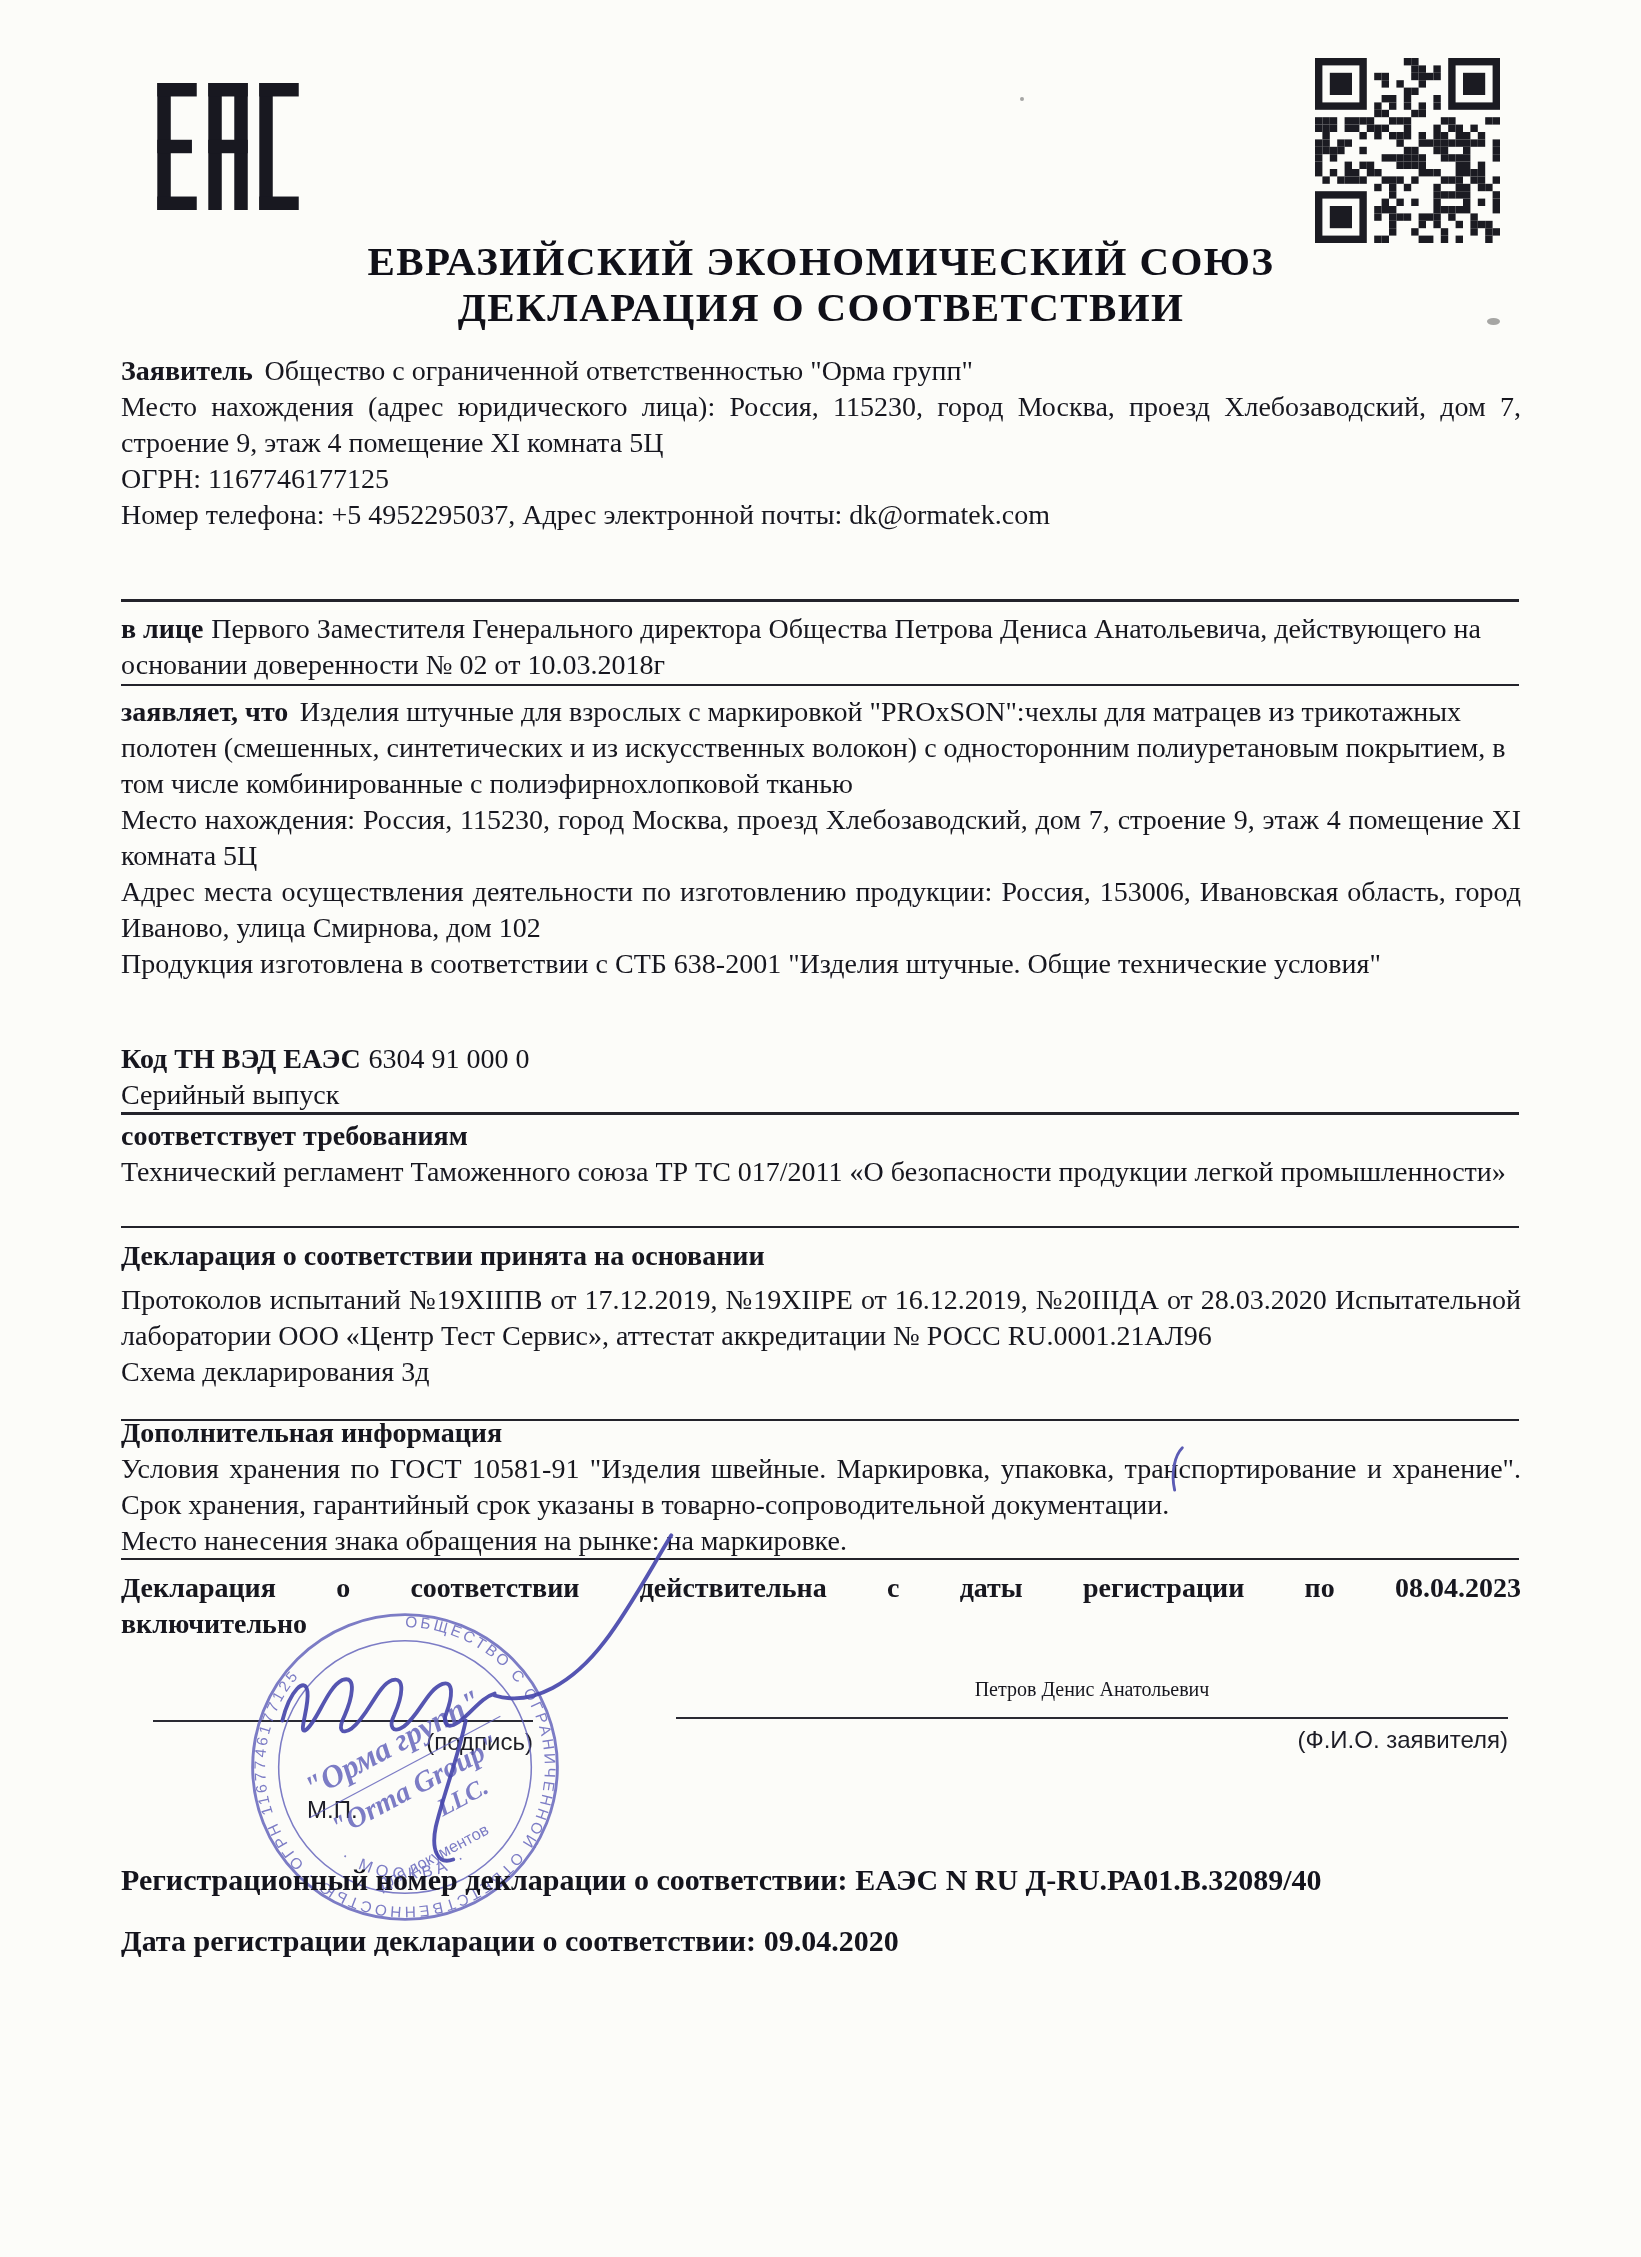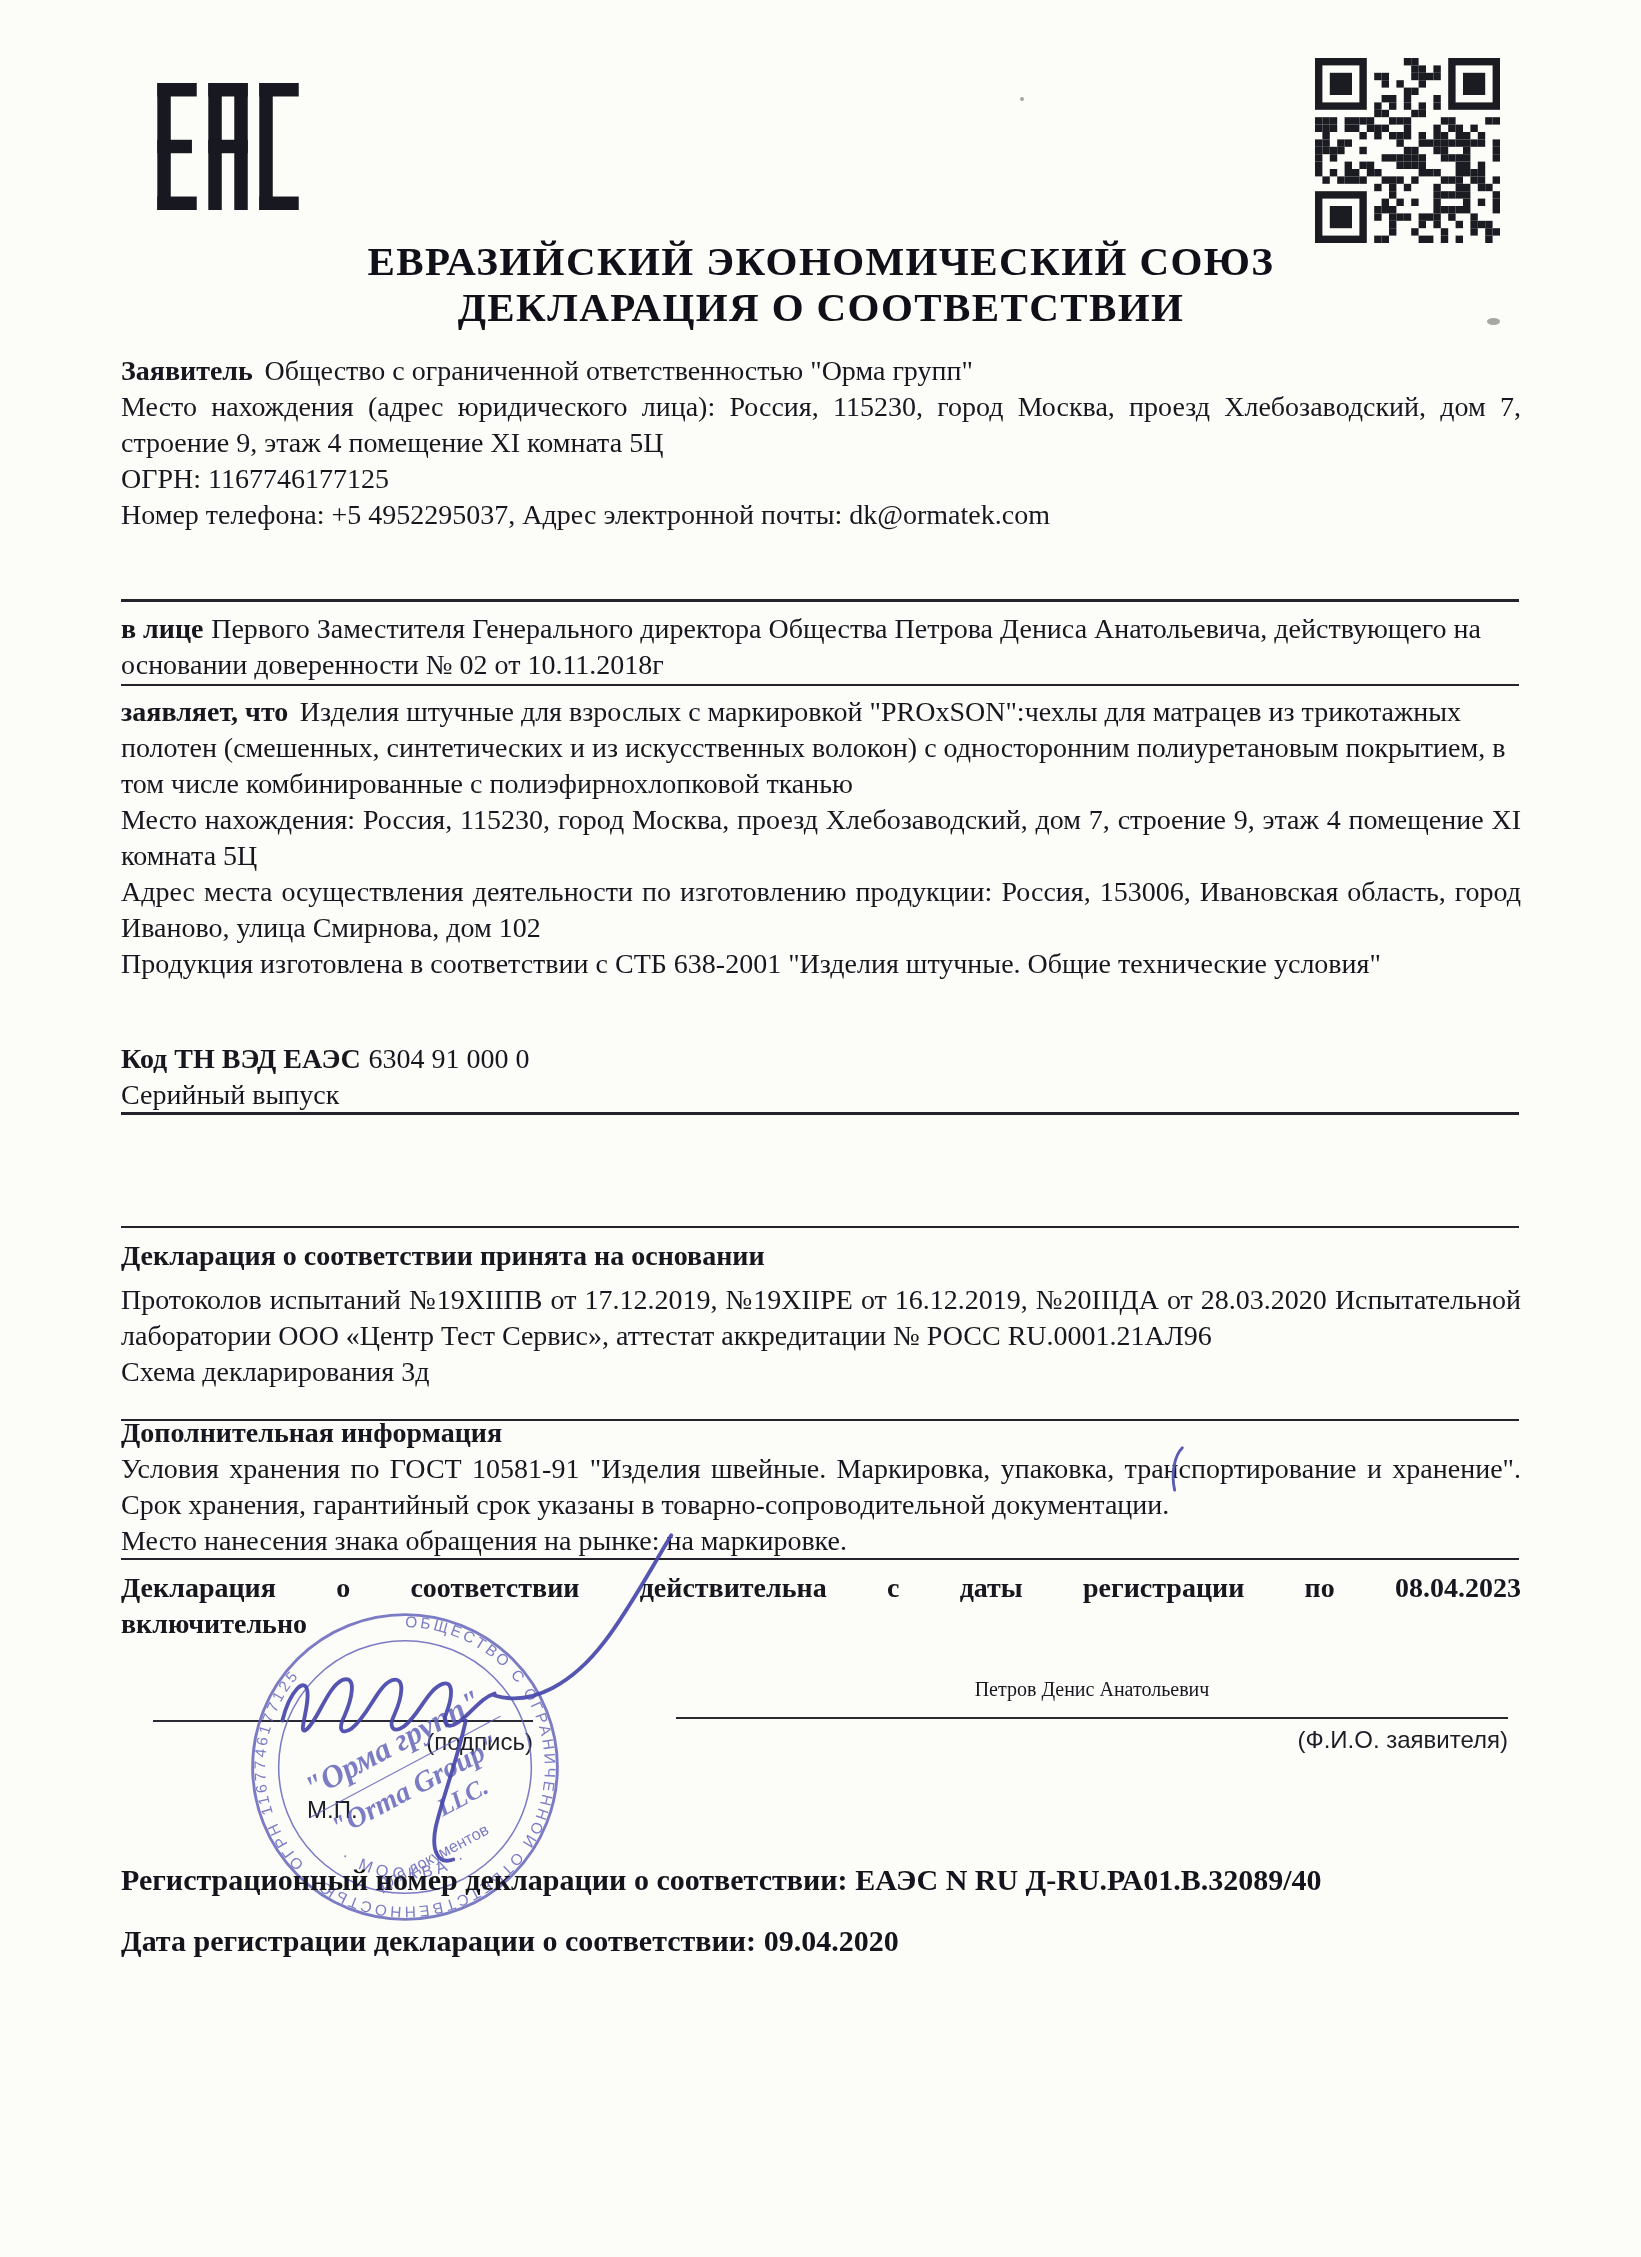--- a/index.html
+++ b/index.html
@@ -276,39 +276,43 @@
   <div class="col" style="top:353px;">
     <p><span class="b">Заявитель</span><span class="pad">Общество с ограниченной ответственностью "Орма групп"</span></p>
     <p class="jus">Место нахождения (адрес юридического лица): Россия, 115230, город Москва, проезд Хлебозаводский, дом 7, строение 9, этаж 4 помещение XI комната 5Ц</p>
     <p>ОГРН: 1167746177125</p>
     <p>Номер телефона: +5 4952295037, Адрес электронной почты: dk@ormatek.com</p>
   </div>
 
   <div class="rule" style="top:599px;height:2.9px;"></div>
 
   <div class="col" style="top:611px;">
-    <p><span class="b">в лице</span><span class="pad8">Первого Заместителя Генерального директора Общества Петрова Дениса Анатольевича, действующего на основании доверенности № 02 от 10.11.2018г</span></p>
+    <p><span class="b">в лице</span><span class="pad8">Первого Заместителя Генерального директора Общества Петрова Дениса Анатольевича, действующего на основании доверенности № 02 от 10.03.2018г</span></p>
   </div>
 
   <div class="rule" style="top:684px;height:1.9px;"></div>
 
   <div class="col" style="top:694px;">
     <p><span class="b">заявляет, что</span><span class="pad">Изделия штучные для взрослых с маркировкой "PROxSON":чехлы для матрацев из трикотажных полотен (смешенных, синтетических и из искусственных волокон) с односторонним полиуретановым покрытием, в том числе комбинированные с полиэфирнохлопковой тканью</span></p>
     <p class="jus">Место нахождения: Россия, 115230, город Москва, проезд Хлебозаводский, дом 7, строение 9, этаж 4 помещение XI комната 5Ц</p>
     <p class="jus">Адрес места осуществления деятельности по изготовлению продукции: Россия, 153006, Ивановская область, город Иваново, улица Смирнова, дом 102</p>
     <p class="jus">Продукция изготовлена в соответствии с СТБ 638-2001 "Изделия штучные. Общие технические условия"</p>
   </div>
 
   <div class="col" style="top:1041px;">
     <p><span class="b">Код ТН ВЭД ЕАЭС</span><span class="pad8">6304 91 000 0</span></p>
     <p>Серийный выпуск</p>
   </div>
 
   <div class="rule" style="top:1112px;height:2.9px;"></div>
 
+  <div class="col" style="top:1118px;">
+    <p class="b">соответствует требованиям</p>
+    <p>Технический регламент Таможенного союза ТР ТС 017/2011 «О безопасности продукции легкой промышленности»</p>
+  </div>
 
   <div class="rule" style="top:1226px;height:1.9px;"></div>
 
   <div class="col" style="top:1238px;">
     <p class="b">Декларация о соответствии принята на основании</p>
     <p class="jus" style="margin-top:7.7px;">Протоколов испытаний №19XIIПВ от 17.12.2019, №19XIIРЕ от 16.12.2019, №20IIIДА от 28.03.2020 Испытательной лаборатории ООО «Центр Тест Сервис», аттестат аккредитации № РОСС RU.0001.21АЛ96</p>
     <p>Схема декларирования 3д</p>
   </div>
 
   <div class="rule" style="top:1419px;height:1.9px;"></div>

